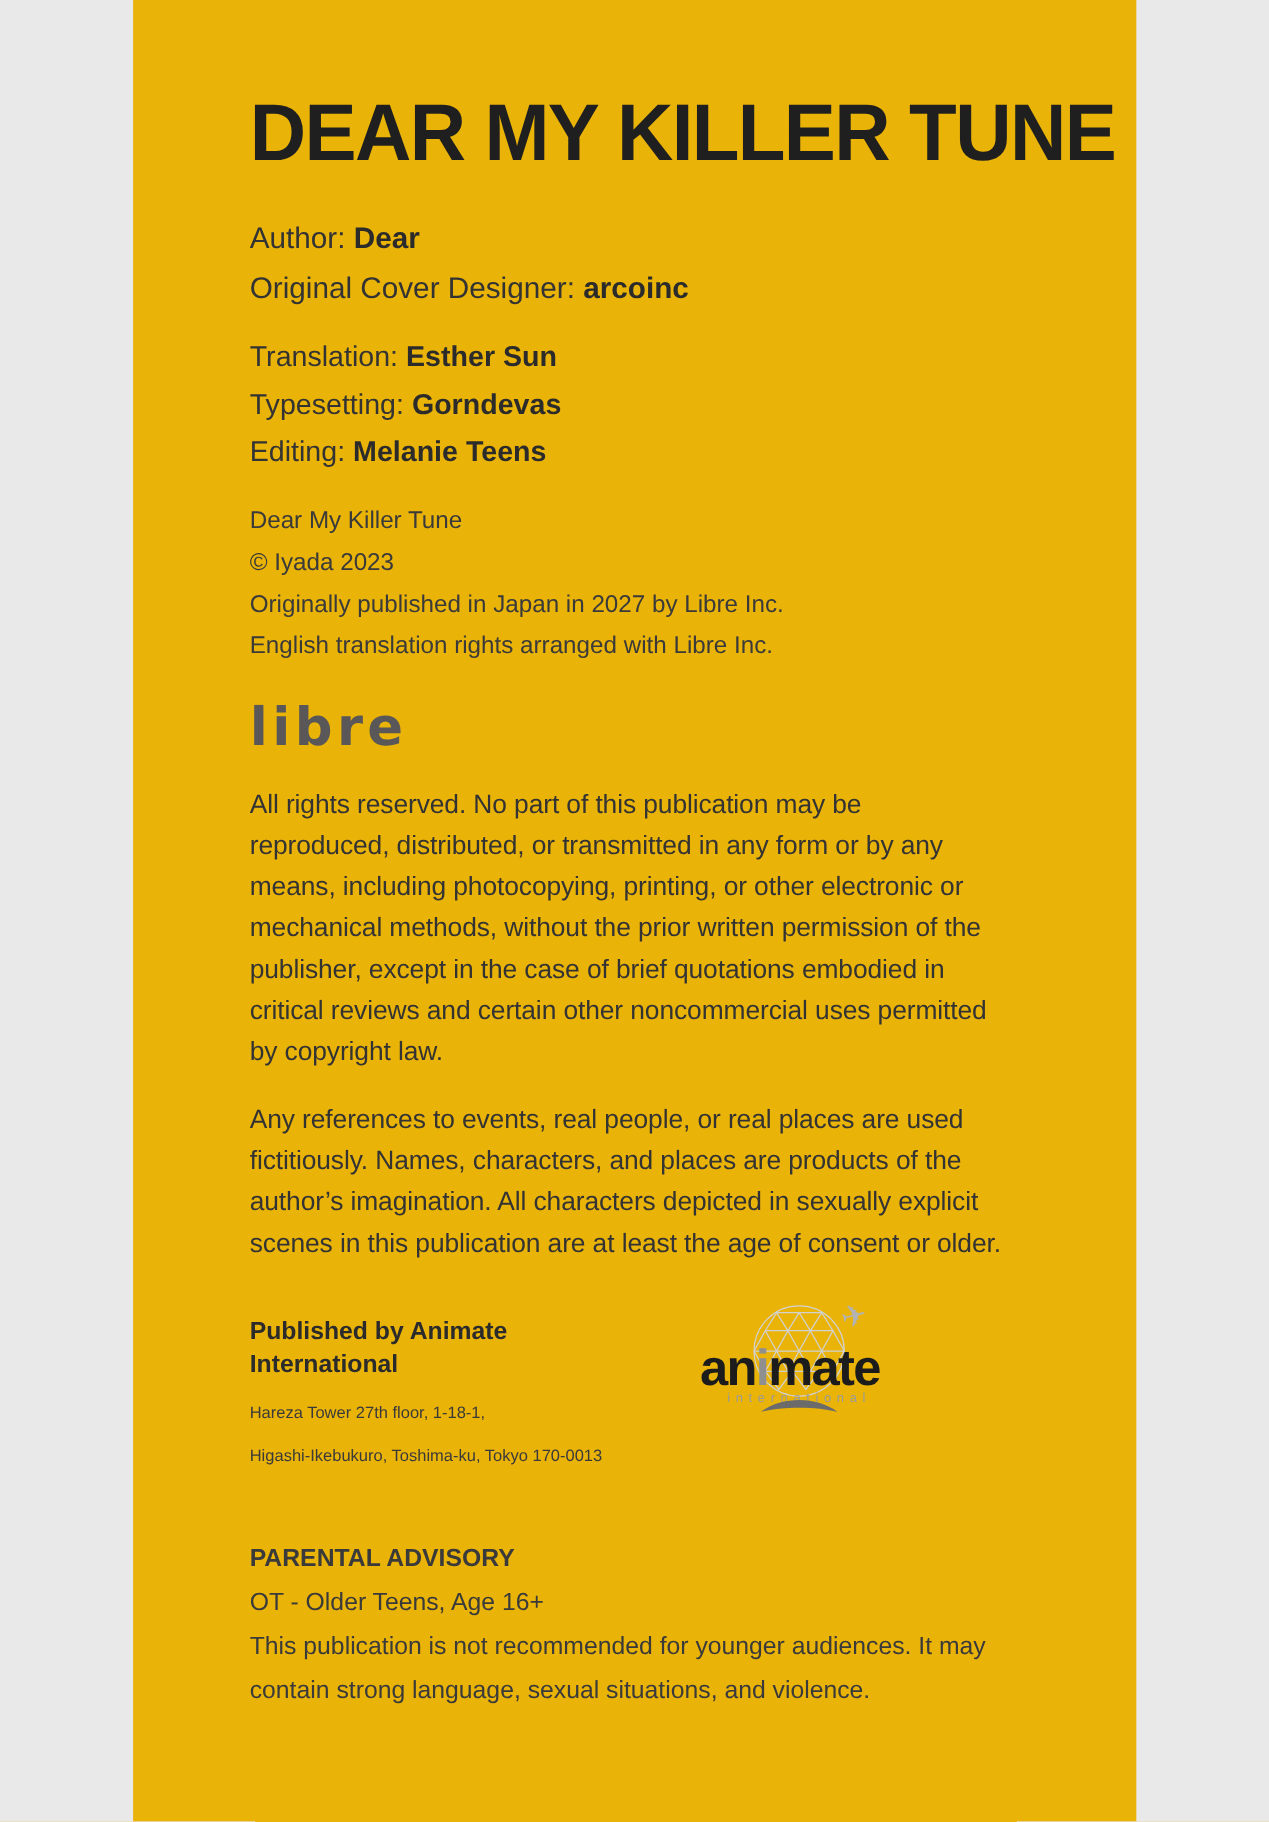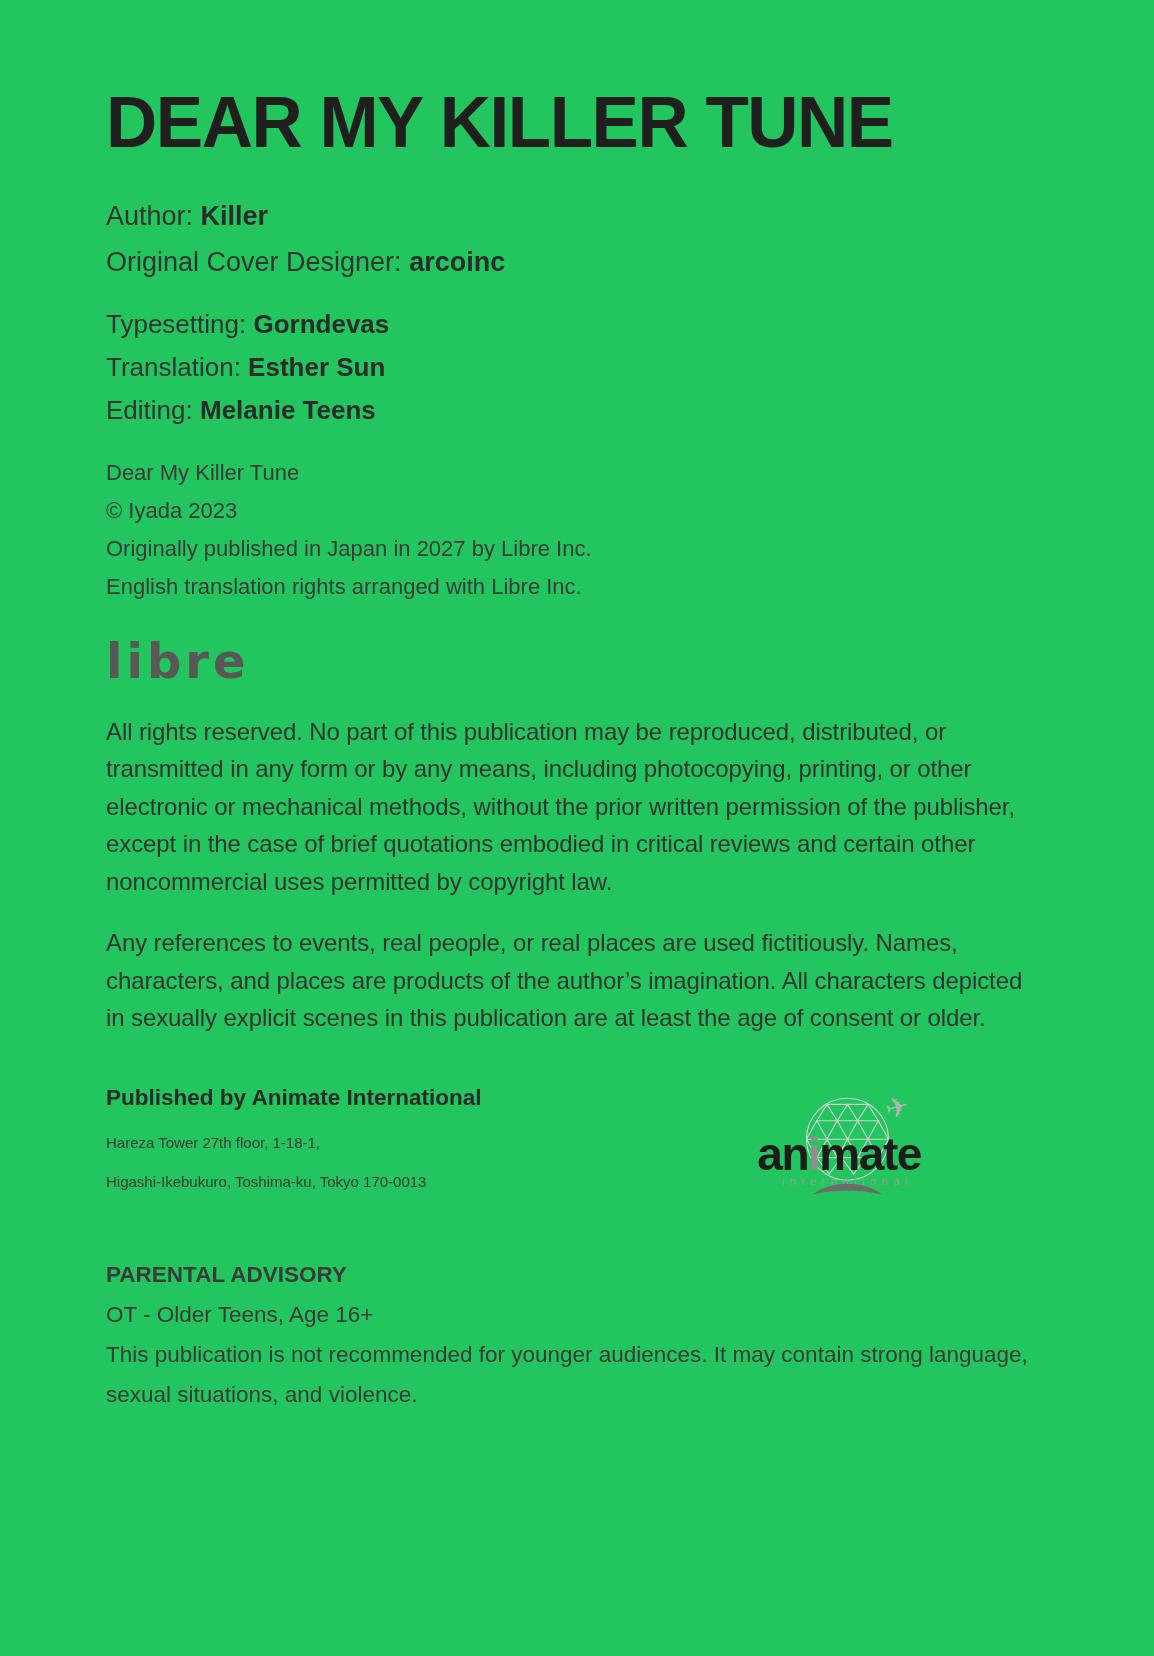--- a/index.html
+++ b/index.html
@@ -1,21 +1,21 @@
 <!DOCTYPE html>
 <html><head>
 <meta charset="utf-8">
 <style>
   html, body { margin: 0; padding: 0; background: #e9e9e9; }
   .page {
     position: relative;
-    width: 1154px;
+    width: 912px;
     min-height: 1656px;
     margin: 0 auto;
-    background: #22c55e;
+    background: #eab308;
     box-sizing: border-box;
     padding: 84px 118px 60px 106px;
     font-family: "Liberation Sans", sans-serif;
     color: #333333;
   }
   .book-title {
     font-size: 71px;
     font-weight: 800;
     letter-spacing: -1.5px;
     color: #1f1f1f;
@@ -48,48 +48,48 @@
     font-size: 24px;
     line-height: 37.5px;
     color: #333333;
     max-width: 932px;
     letter-spacing: -0.1px;
   }
 
   .publisher-row {
     display: flex;
     justify-content: space-between;
-    align-items: flex-end;
+    align-items: flex-start;
     margin-top: 46px;
     gap: 32px;
   }
   .publisher-heading { margin: 0 0 10px 0; font-size: 22.5px; font-weight: 700; color: #2b2b2b; line-height: 30px; }
   .address-line { margin: 0; font-size: 15px; line-height: 39px; color: #3a3a3a; }
 
   .animate-logo { width: 205px; margin-right: 86px; margin-top: -16px; flex: 0 0 auto; }
 
   .advisory { margin-top: 54px; }
   .advisory-heading { margin: 0 0 12px 0; font-size: 22.5px; font-weight: 700; color: #2b2b2b; line-height: 30px; }
   .advisory p { margin: 0; font-size: 22.5px; line-height: 40px; color: #3a3a3a; max-width: 932px; }
 </style>
 </head>
 <body>
 
 <div class="page">
 
   <h1 class="book-title">DEAR MY KILLER TUNE</h1>
 
   <div class="credits primary">
-    <p class="credit"><span>Author:</span> <b>Killer</b></p>
+    <p class="credit"><span>Author:</span> <b>Dear</b></p>
     <p class="credit"><span>Original Cover Designer:</span> <b>arcoinc</b></p>
   </div>
 
   <div class="credits secondary">
+    <p class="credit"><span>Translation:</span> <b>Esther Sun</b></p>
     <p class="credit"><span>Typesetting:</span> <b>Gorndevas</b></p>
-    <p class="credit"><span>Translation:</span> <b>Esther Sun</b></p>
     <p class="credit"><span>Editing:</span> <b>Melanie Teens</b></p>
   </div>
 
   <div class="colophon">
     <p>Dear My Killer Tune</p>
     <p>© Iyada 2023</p>
     <p>Originally published in Japan in 2027 by Libre Inc.</p>
     <p>English translation rights arranged with Libre Inc.</p>
   </div>
 

